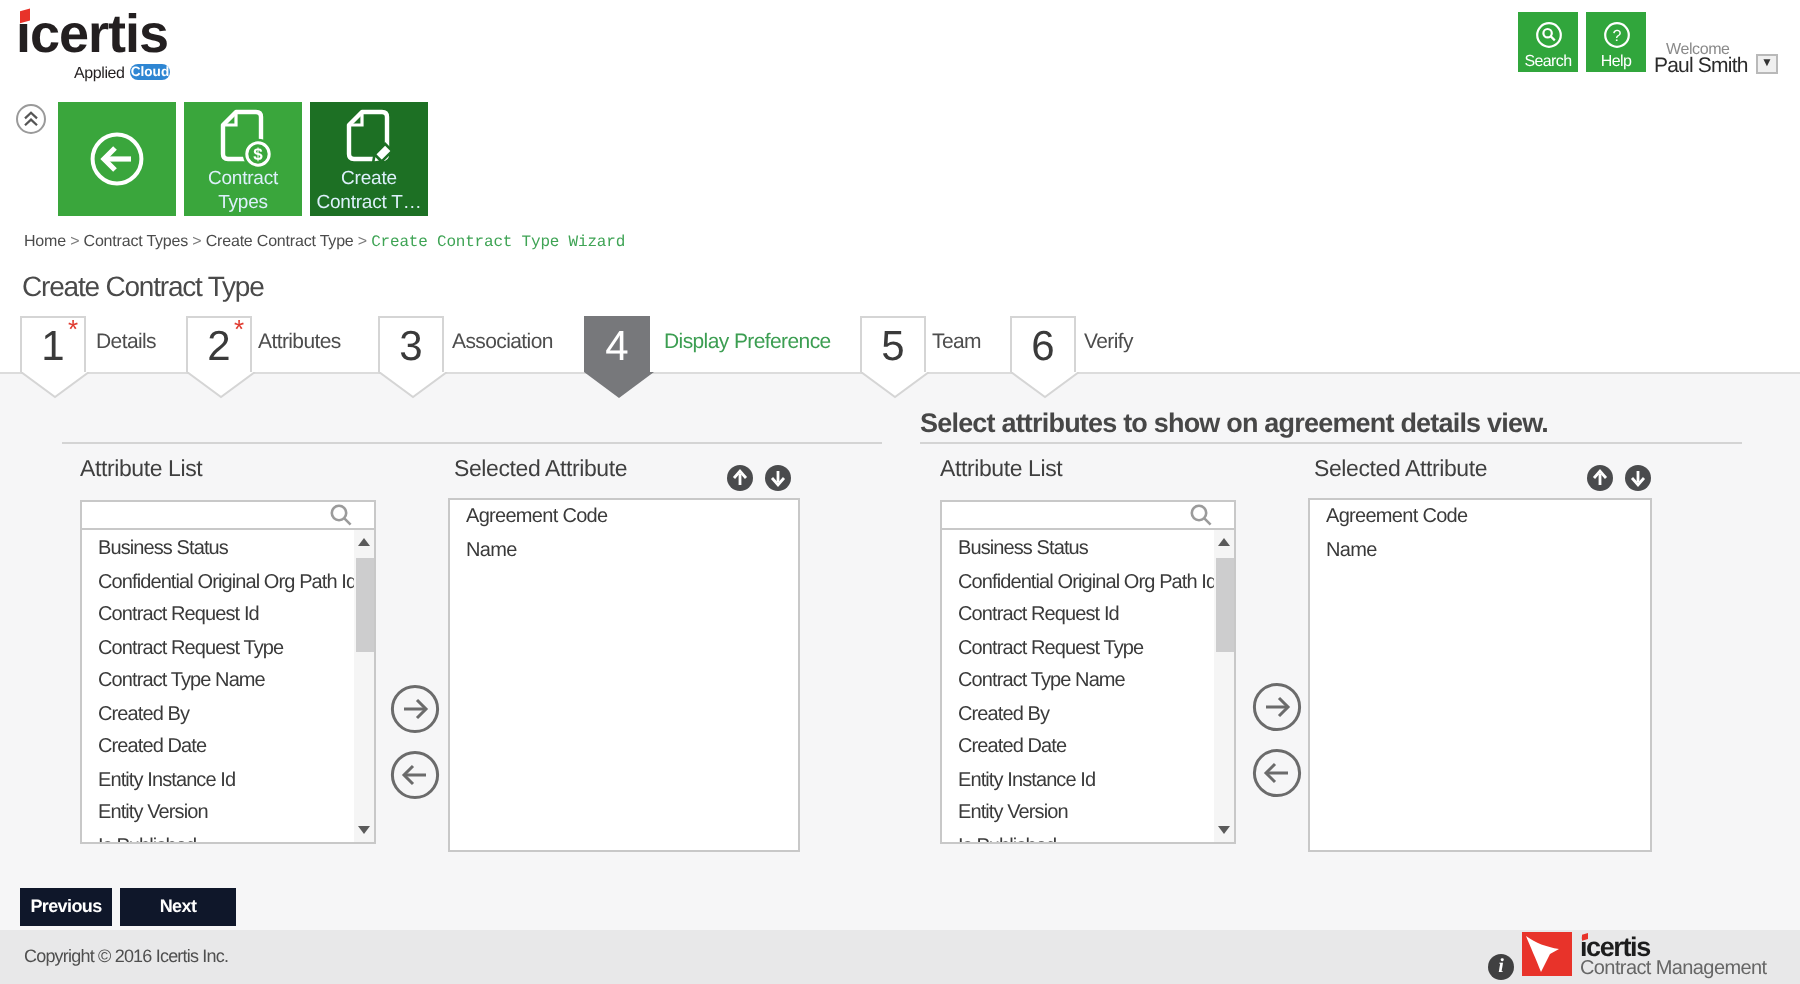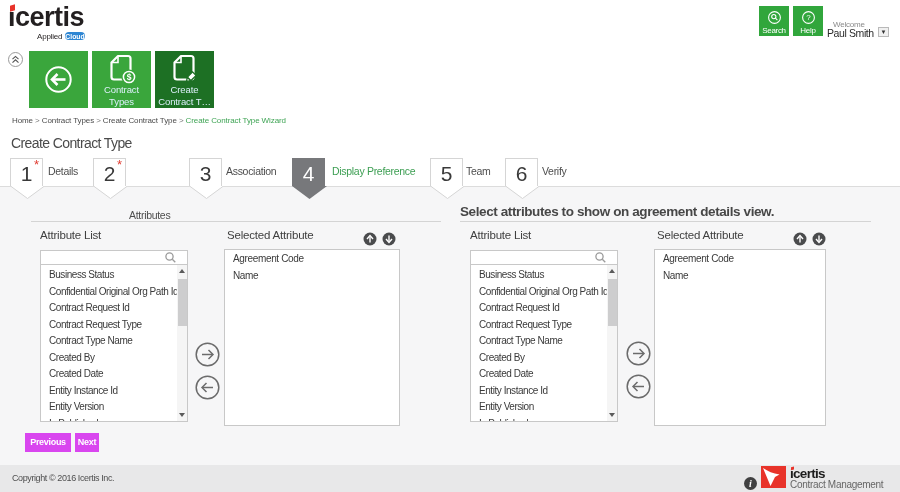--- a/index.html
+++ b/index.html
@@ -8,21 +8,21 @@
   #page { position:relative; width:900px; height:492px; background:#fff;border-radius:23px; }
   .tile { position:absolute; top:51px; width:59px; height:57px; background:#3aa63c; color:#fff; text-align:center; }
   .tile .lbl { position:absolute; left:0; right:0; font-size:9.5px; line-height:12.5px; color:#ddf0fb; letter-spacing:-0.1px; }
   .stepbox { position:absolute; top:158px; width:33px; height:28px; background:#fff; border:1px solid #d5d5d5; border-bottom:none; text-align:center; font-size:21px; color:#3a3a3a; line-height:30px; }
   .steplbl { position:absolute; top:165px; font-size:10.5px; letter-spacing:-0.3px; color:#4d4d4d; }
   .ptr { position:absolute; top:186px; }
   .item { height:16.5px; line-height:16.5px; padding-left:8px; font-size:10px; letter-spacing:-0.45px; color:#3a3a3a; white-space:nowrap; }
   .selitem { height:17px; line-height:17px; padding-left:8px; font-size:10px; letter-spacing:-0.35px; color:#3a3a3a; }
   .sectitle { position:absolute; top:204px; font-size:13.5px; font-weight:bold; letter-spacing:-0.4px; color:#474747; }
   .collbl { position:absolute; top:228.5px; font-size:11.5px; letter-spacing:-0.2px; color:#3f3f3f; }
-  .obtn { position:absolute; top:433px; height:19px; background:#d946ef; color:#fff; font-size:9px; letter-spacing:-0.3px; font-weight:bold; text-align:center; line-height:19px;margin-left:15px; }
+  .obtn { position:absolute; top:444px; height:19px; background:#0f172a; color:#fff; font-size:9px; letter-spacing:-0.3px; font-weight:bold; text-align:center; line-height:19px; }
 </style>
 </head>
 <body>
 <div id="page">
 
   <div class="abs" style="left:8px; top:2px; font-weight:bold; font-size:27px; letter-spacing:-0.5px; color:#231f20;">icertis</div>
   <div class="abs" style="left:8px; top:4px; width:8px; height:8px; background:#fff;"></div>
   <div class="abs" style="left:9.5px; top:5px; width:4.5px; height:6px; background:#e8332a; transform:skewY(-16deg);"></div>
   <div class="abs" style="left:37px; top:31.5px; font-weight:normal; font-size:8px; letter-spacing:-0.2px; color:#231f20;">Applied</div>
   <div class="abs" style="left:65px; top:31.5px; width:20px; height:8.5px; background:#2e86d3; border-radius:4.5px; color:#fff; font-size:6.8px; font-weight:bold; text-align:center; line-height:9px;">Cloud</div>
@@ -78,37 +78,37 @@
       <path d="M26 3 L26 9.5 L19.5 9.5" fill="none" stroke="#fff" stroke-width="1.6"></path>
       <g transform="rotate(-45 36.5 23.5)">
         <rect x="33" y="21" width="7.5" height="5" fill="#fff" stroke="#1d7024" stroke-width="1.3"></rect>
         <polygon points="33,21 29.5,23.5 33,26" fill="#fff" stroke="#1d7024" stroke-width="1.3"></polygon>
       </g>
     </svg>
     <div class="lbl" style="top:32.5px;">Create<br>Contract T…</div>
   </div>
 
 
-  <div class="abs" style="left:12px; top:116px; font-size:8px; color:#4c4c4c; letter-spacing:-0.1px;">Home <span style="color:#7a7a7a;">&gt;</span> Contract Types <span style="color:#7a7a7a;">&gt;</span> Create Contract Type <span style="color:#7a7a7a;">&gt;</span> <span style="color:#3fa455;">Create Contract Type Wizard</span></div>
+  <div class="abs" style="left:12px; top:116px; font-size:8px; color:#4c4c4c; letter-spacing:-0.1px;">Home <span style="color:#7a7a7a;">&gt;</span> Contract Types <span style="color:#7a7a7a;">&gt;</span> Create Contract Type <span style="color:#7a7a7a;">&gt;</span> <span style="color:#3fa455;font-family:Liberation Mono, monospace;">Create Contract Type Wizard</span></div>
 
   <div class="abs" style="left:11px; top:134.5px; font-size:14px; color:#4a4a4a; letter-spacing:-0.6px;">Create Contract Type</div>
 
   <div class="abs" style="left:0; top:186px; width:900px; height:279px; background:#f6f6f7; border-top:1px solid #dcdcdc;"></div>
 
   <div class="stepbox" style="left:10px;">1<span style="position:absolute; top:0px; left:23px; color:#e03c31; font-size:13px; line-height:11px;">*</span></div>
   <svg class="ptr" style="left:10px;" width="35" height="14" viewBox="0 0 35 14">
       <path d="M0.5 0 L17.5 12.5 L34.5 0" fill="#fff" stroke="#d5d5d5" stroke-width="1"></path>
     </svg>
   <div class="steplbl" style="left:48px;">Details</div>
 
   <div class="stepbox" style="left:93px;">2<span style="position:absolute; top:0px; left:23px; color:#e03c31; font-size:13px; line-height:11px;">*</span></div>
   <svg class="ptr" style="left:93px;" width="35" height="14" viewBox="0 0 35 14">
       <path d="M0.5 0 L17.5 12.5 L34.5 0" fill="#fff" stroke="#d5d5d5" stroke-width="1"></path>
     </svg>
-  <div class="steplbl" style="left:129px;margin-top:44px;">Attributes</div>
+  <div class="steplbl" style="left:129px;">Attributes</div>
 
   <div class="stepbox" style="left:189px;">3</div>
   <svg class="ptr" style="left:189px;" width="35" height="14" viewBox="0 0 35 14">
       <path d="M0.5 0 L17.5 12.5 L34.5 0" fill="#fff" stroke="#d5d5d5" stroke-width="1"></path>
     </svg>
   <div class="steplbl" style="left:226px;">Association</div>
 
   <div class="stepbox" style="left:292px; background:#77787b; border-color:#77787b; color:#fff;">4</div>
   <svg class="ptr" style="left:292px;" width="35" height="14" viewBox="0 0 35 14">
       <path d="M0 0 L17.5 13 L35 0" fill="#77787b"></path>
@@ -237,21 +237,21 @@
     <line x1="18" y1="12.5" x2="8" y2="12.5" stroke="#6b6b6b" stroke-width="1.5"></line>
     <polyline points="11.5,8 7,12.5 11.5,17" fill="none" stroke="#6b6b6b" stroke-width="1.5"></polyline>
   </svg>
 
   <div class="abs" style="left:654px; top:249px; width:172px; height:177px; background:#fff; border:1px solid #c8c8c8;">
     <div class="selitem">Agreement Code</div>
     <div class="selitem">Name</div>
   </div>
 
   <div class="obtn" style="left:10px; width:46px;">Previous</div>
-  <div class="obtn" style="left:60px; width:24px;">Next</div>
+  <div class="obtn" style="left:60px; width:58px;">Next</div>
 
   <div class="abs" style="left:0; top:465px; width:900px; height:27px; background:#e8e8e9;"></div>
   <div class="abs" style="left:12px; top:472.5px; font-size:9px; letter-spacing:-0.4px; color:#4f4f4f;">Copyright © 2016 Icertis Inc.</div>
   <div class="abs" style="left:744px; top:477px; width:13px; height:13px; border-radius:50%; background:#404041; color:#fff; font-size:10px; font-weight:bold; font-style:italic; text-align:center; line-height:13px; font-family:'Liberation Serif',serif;">i</div>
   <svg class="abs" style="left:761px; top:466px;" width="25" height="22" viewBox="0 0 25 22">
     <rect x="0" y="0" width="25" height="22" fill="#e8332a"></rect>
     <path d="M2 2 C7 5.5, 12 7.5, 18.5 8.5 L14 11 L9.5 20 C7 13.5, 4 7, 2 2 Z" fill="#fff"></path>
   </svg>
   <div class="abs" style="left:790px; top:465.5px; font-weight:bold; font-size:13.5px; letter-spacing:-0.7px; color:#1d1d1d;">icertis</div>
   <div class="abs" style="left:790.5px; top:466.5px; width:4px; height:4px; background:#e8e8e9;"></div>

